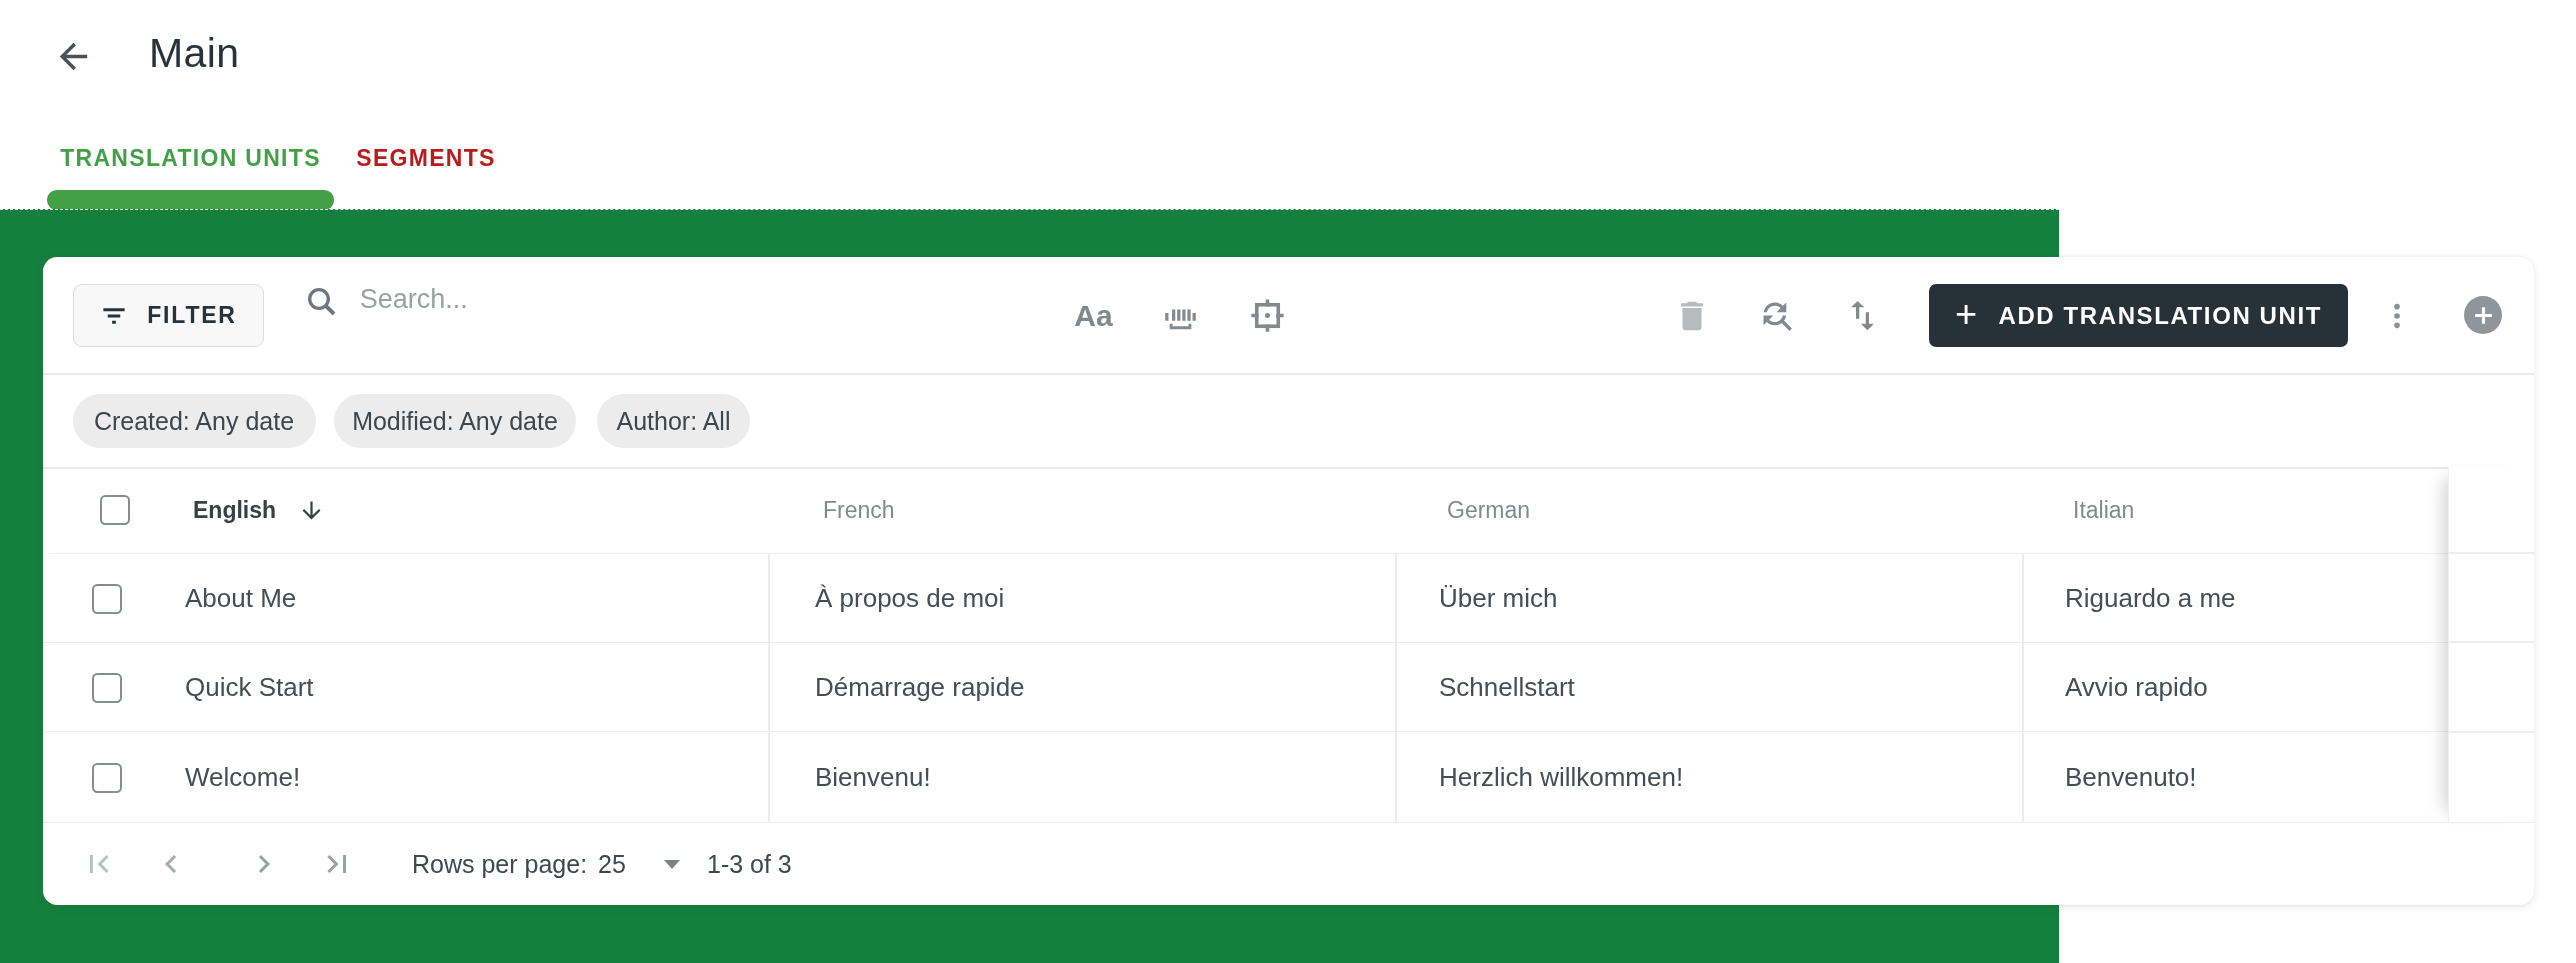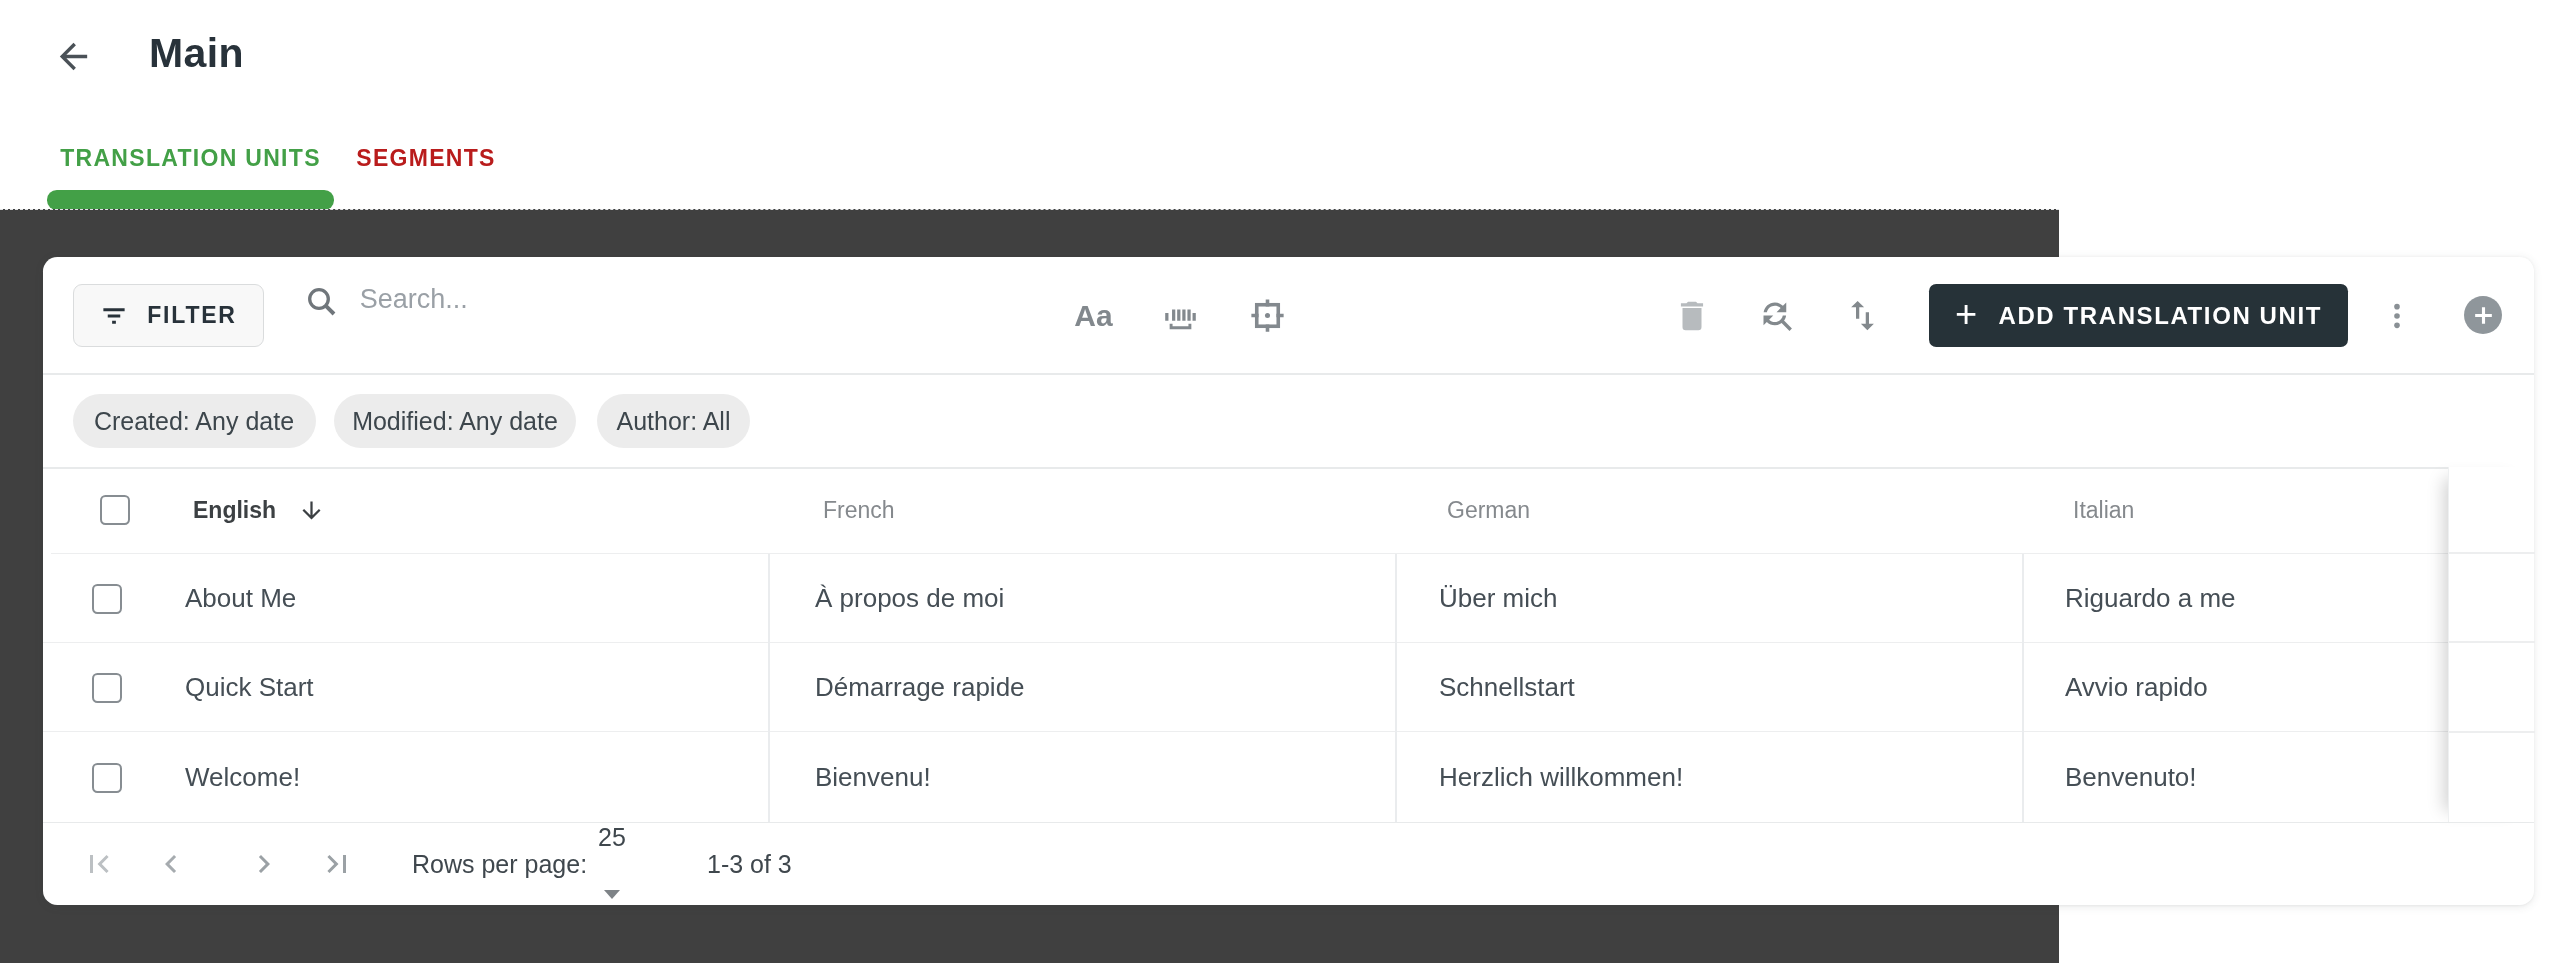--- a/index.html
+++ b/index.html
@@ -2,30 +2,30 @@
 <html style="font-size:14.3px"><head>
 <meta charset="utf-8">
 <style>
   * { margin:0; padding:0; box-sizing:border-box; }
   body { background:#ffffff; font-family:"Liberation Sans", sans-serif; }
   .stage { position:relative; width:2576px; height:963px; background:#ffffff; overflow:hidden; }
 
   
   .back-btn { position:absolute; left:50px; top:33px; width:47px; height:47px;
     background:none; border:none; cursor:pointer; display:flex; align-items:center; justify-content:center; }
-  .page-title { position:absolute; left:149px; top:30px; font-size:41px; font-weight:700; color:#28323a; letter-spacing:0.4px; }
+  .page-title { position:absolute; left:149px; top:30px; font-size:41px; font-weight:400; color:#28323a; letter-spacing:0.4px; }
 
   .tab { position:absolute; top:132px; height:52px; display:flex; align-items:center; justify-content:center;
     font-size:23px; font-weight:700; letter-spacing:1.3px; background:none; border:none; cursor:pointer; }
   .tab-active { left:47px; width:287px; color:#43a047; }
   .tab-idle   { left:358px; width:136px; color:#b91c1c; font-weight:600; }
   .tab-underline { position:absolute; left:47px; top:190px; width:287px; height:19.7px; border-radius:9.8px; background:#43a047; }
 
   
-  .content { position:absolute; left:0; top:209px; width:2059px; height:754px; background:#404040;
+  .content { position:absolute; left:0; top:209px; width:2059px; height:754px; background:#15803d;
     border-top:1.8px dashed #e3e5e6; }
 
   .card { position:absolute; left:43px; top:47px; width:2491px; height:648px; background:#ffffff;
     border-radius:14.3px; box-shadow:0 1.8px 9px rgba(60,64,67,.10), 0 0.9px 2.7px rgba(60,64,67,.06); }
 
   
   .filter-btn { position:absolute; left:29.5px; top:27px; width:191px; height:63px;
     border:1.8px solid #dadcdd; border-radius:9px; background:#f8f8f8; cursor:pointer;
     display:flex; align-items:center; justify-content:center; gap:18px;
     font-family:"Liberation Sans",sans-serif; font-size:23px; font-weight:700; letter-spacing:1.8px; color:#28323a; }
@@ -96,21 +96,21 @@
   .hl-1 { top:85px; } .hl-2 { top:174px; } .hl-3 { top:264px; }
 
   
   .tfoot { position:absolute; left:0; top:565px; width:2491px; height:83px; border-top:1.8px solid #e8eaeb; }
   .nav-btn { position:absolute; top:19.7px; width:43px; height:43px; background:none; border:none; cursor:pointer;
     display:flex; align-items:center; justify-content:center; }
   .nav-first { left:34px; } .nav-prev { left:106px; } .nav-next { left:199px; } .nav-last { left:272px; }
   .foot-text { position:absolute; top:0; height:83px; display:flex; align-items:center; font-size:25px; color:#3f474d; }
   .rpp-label { left:369px; }
   .rpp-select { position:absolute; left:555px; top:0; height:83px; display:flex; align-items:center; gap:38px;
-    background:none; border:none; cursor:pointer; font-family:"Liberation Sans",sans-serif; font-size:25px; color:#3f474d;flex-direction:column; }
+    background:none; border:none; cursor:pointer; font-family:"Liberation Sans",sans-serif; font-size:25px; color:#3f474d; }
   .caret { width:0; height:0; border-left:8px solid transparent; border-right:8px solid transparent; border-top:9.8px solid #7e8387; }
   .range { left:664px; }
 </style>
 </head>
 <body>
 
 <div class="stage">
 
   <button class="back-btn">
     <svg width="41" height="41" viewBox="0 0 24 24">

